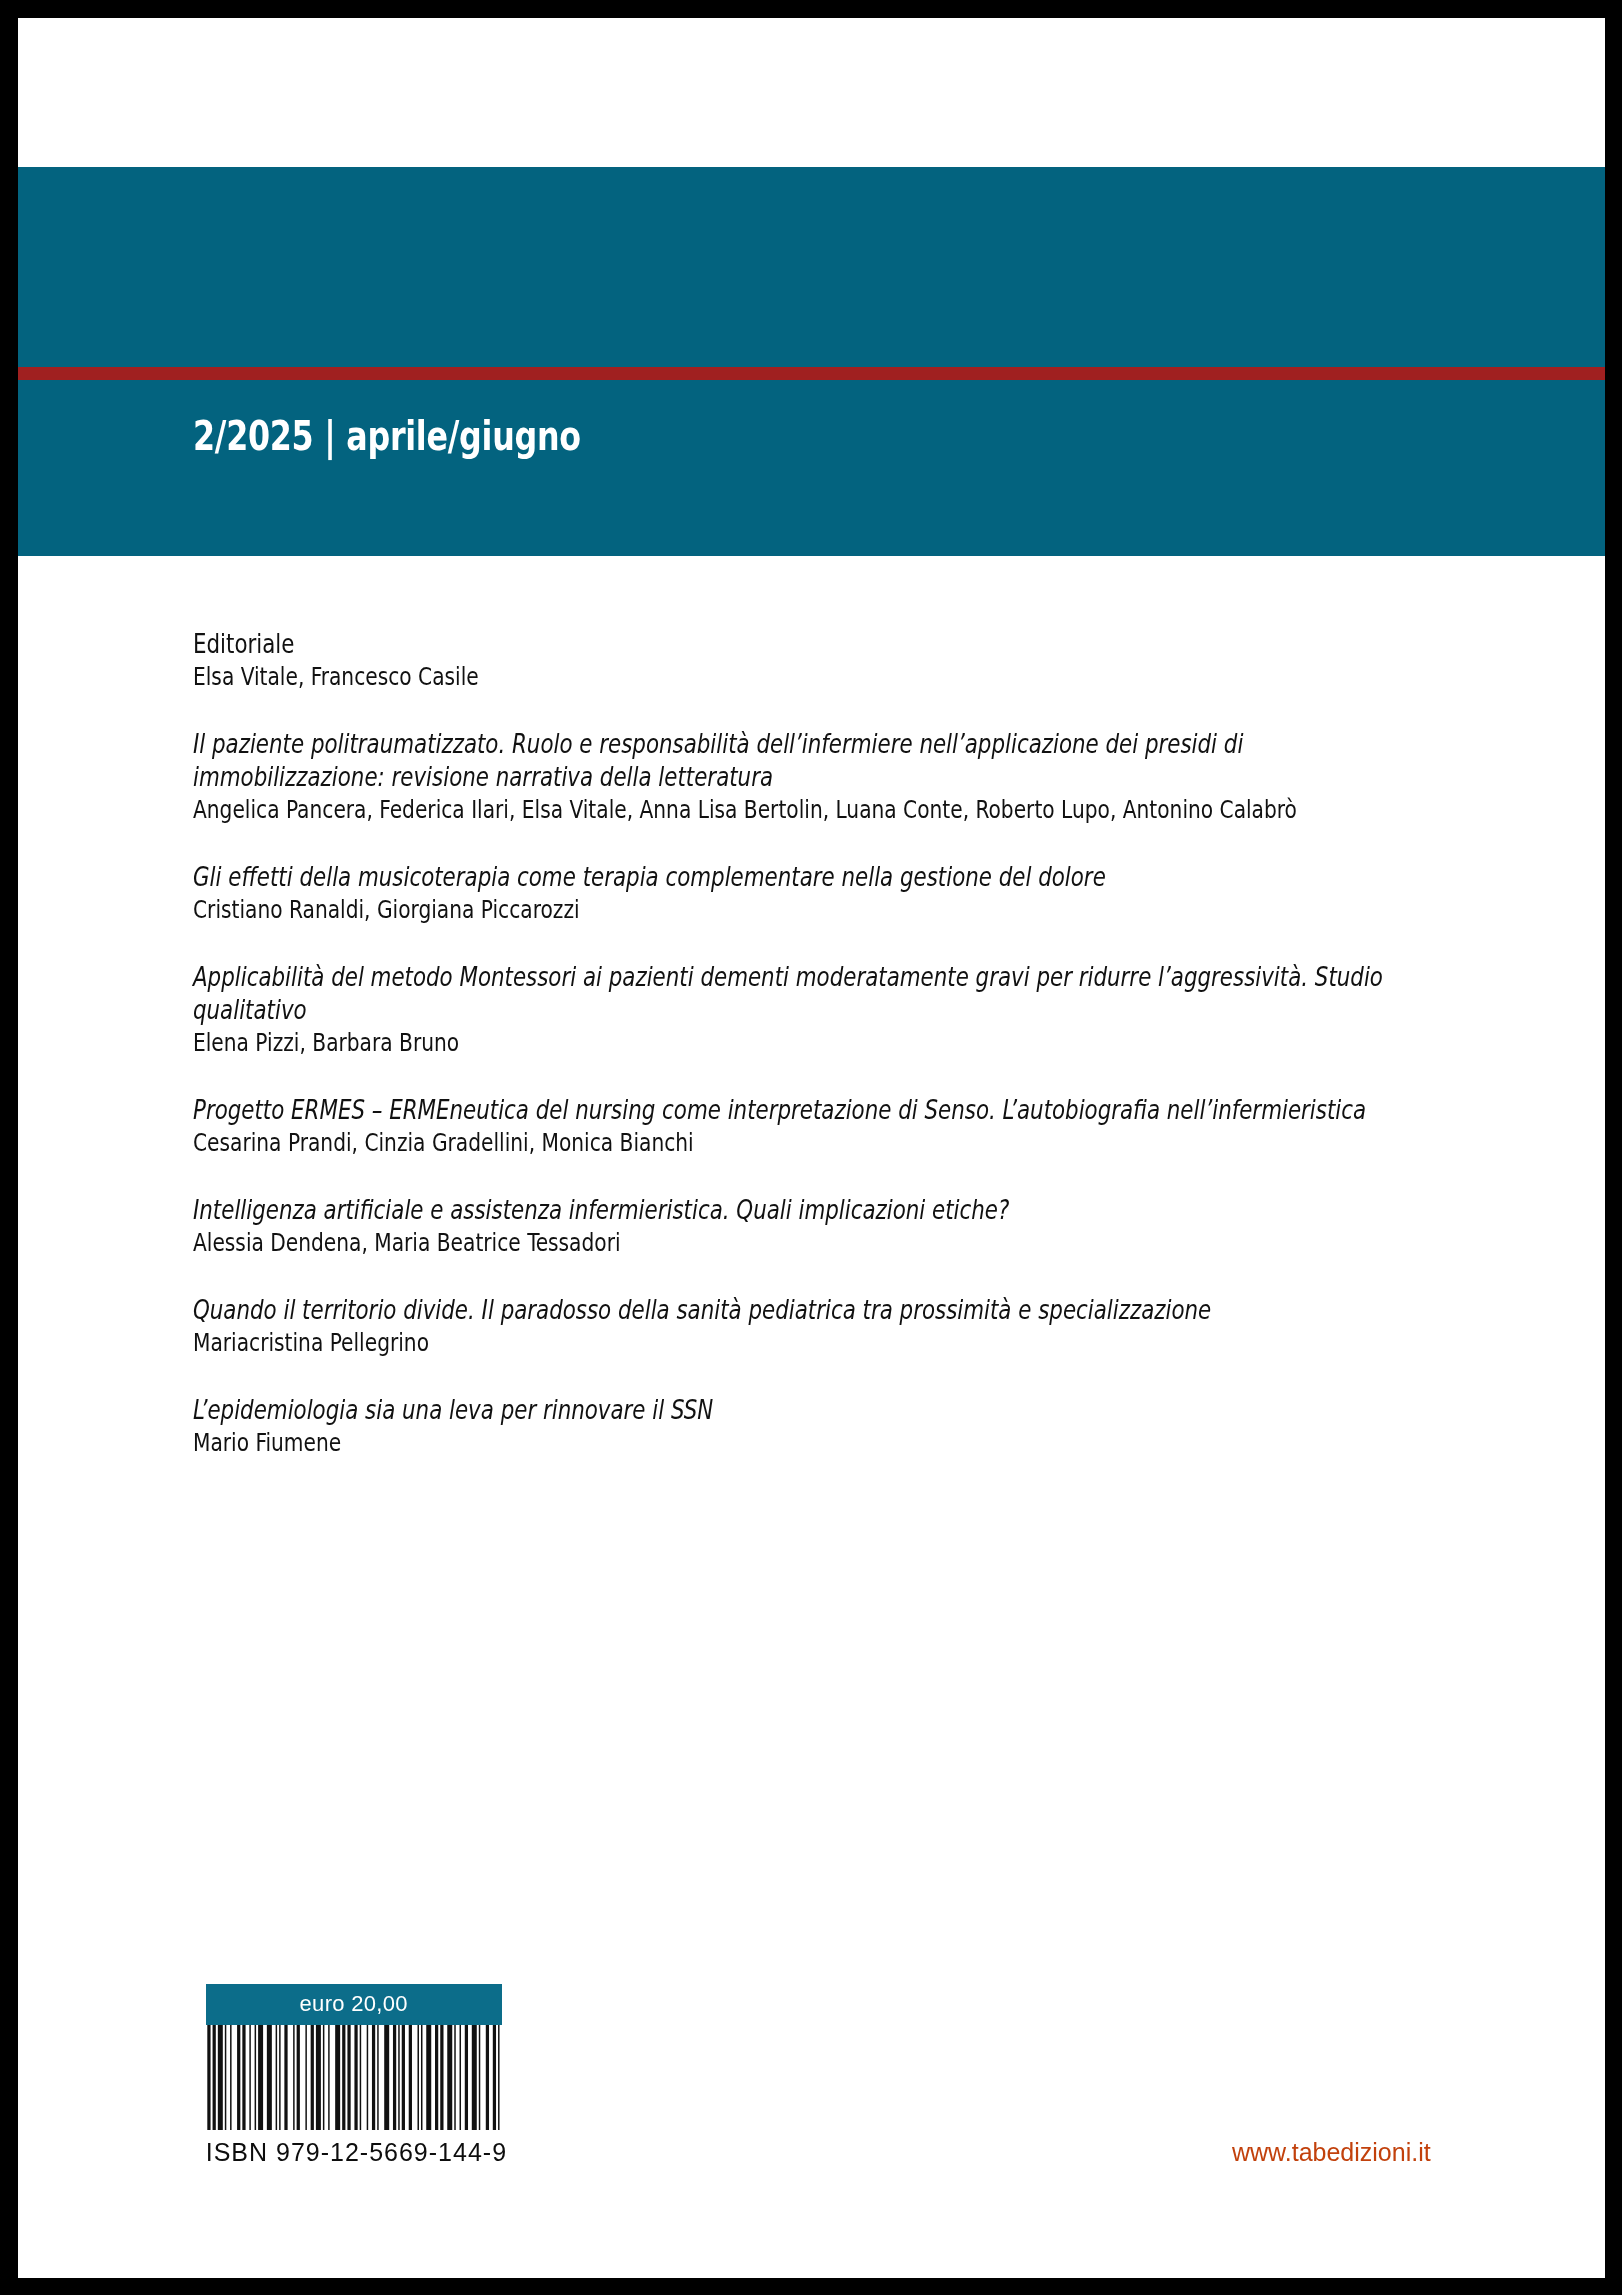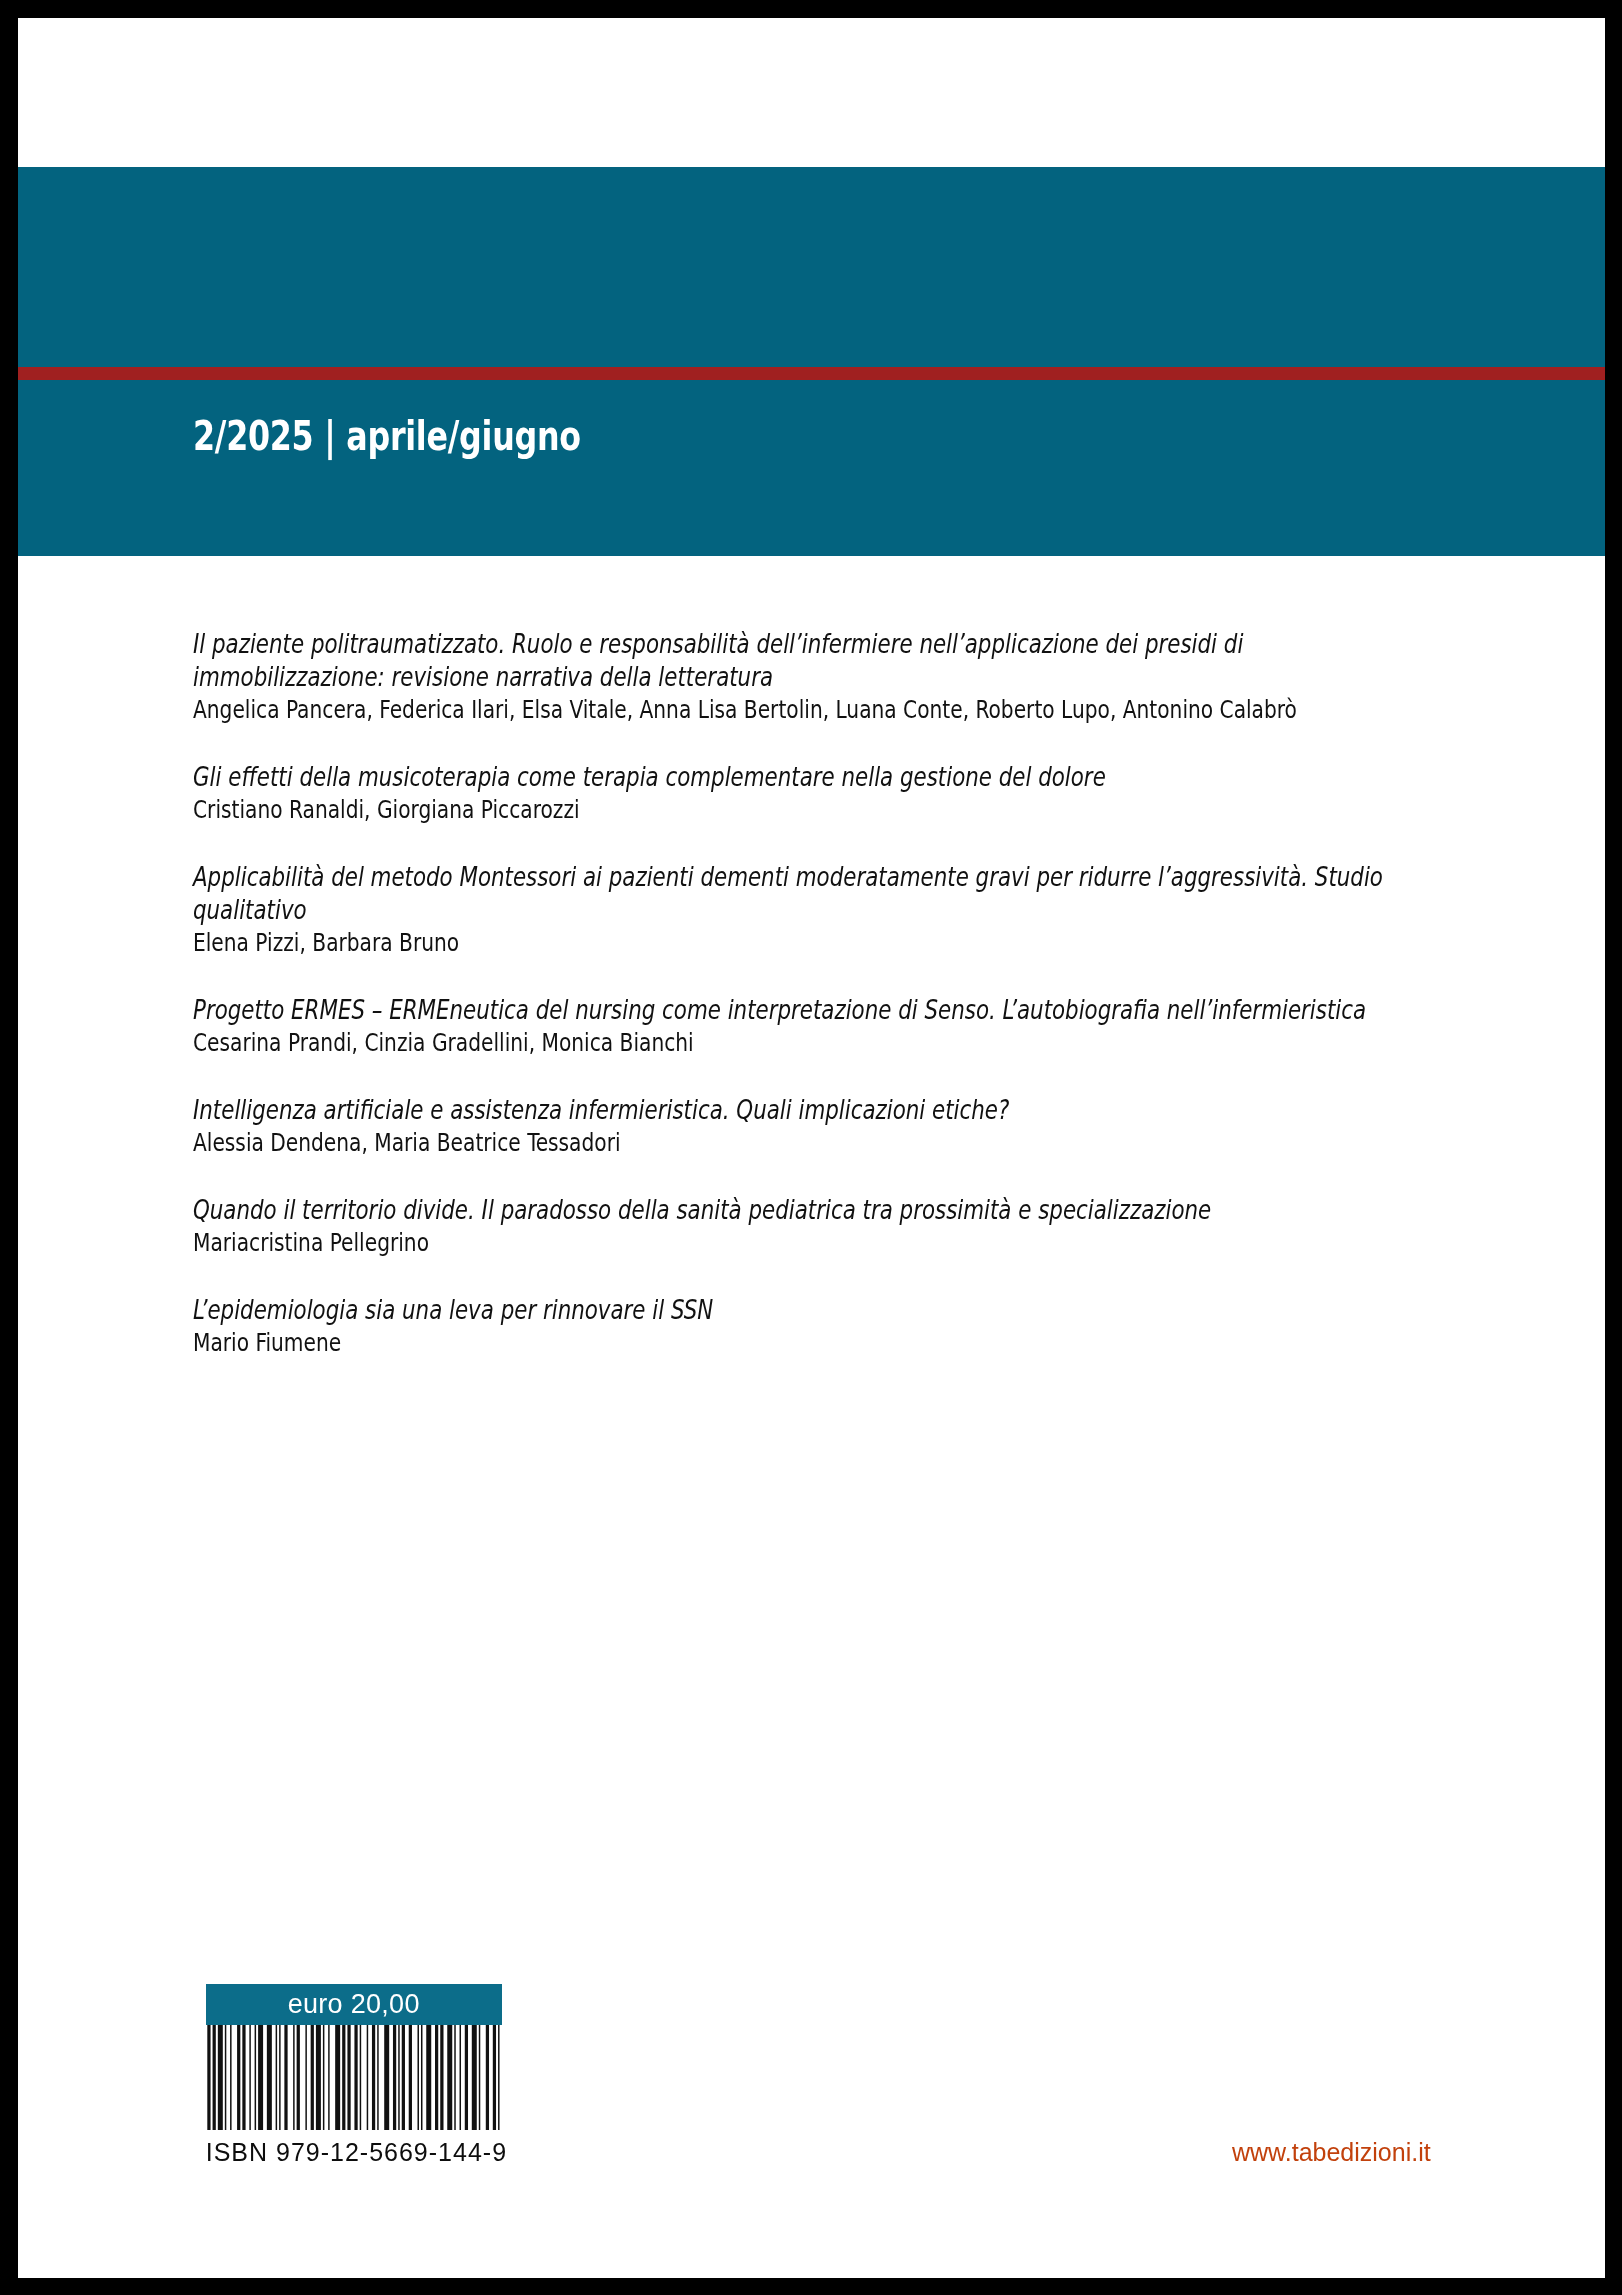--- a/index.html
+++ b/index.html
@@ -105,21 +105,21 @@
     left: 188px;
     top: 1966px;
     width: 296px;
   }
   .price-bar {
     width: 296px;
     height: 41px;
     background: #0c6d8a;
     color: #ffffff;
     font-family: "Liberation Sans", sans-serif;
-    font-size: 27px;
+    font-size: 22px;
     display: flex;
     align-items: center;
     justify-content: center;
     box-sizing: border-box;
     letter-spacing: 0.3px;
   }
   .bars {
     width: 296px;
     height: 105px;
     display: block;
@@ -153,20 +153,24 @@
 <div class="page-frame">
   <div class="page">
 
     <div class="banner">
       <div class="banner-rule"></div>
       <div class="banner-title">2/2025 | aprile/giugno</div>
     </div>
 
     <div class="toc">
 
+      <div class="toc-entry">
+        <div class="toc-title plain">Editoriale</div>
+        <div class="toc-authors">Elsa Vitale, Francesco Casile</div>
+      </div>
 
       <div class="toc-entry">
         <div class="toc-title">Il paziente politraumatizzato. Ruolo e responsabilità dell’infermiere nell’applicazione dei presidi di immobilizzazione: revisione narrativa della letteratura</div>
         <div class="toc-authors">Angelica Pancera, Federica Ilari, Elsa Vitale, Anna Lisa Bertolin, Luana Conte, Roberto Lupo, Antonino Calabrò</div>
       </div>
 
       <div class="toc-entry">
         <div class="toc-title">Gli effetti della musicoterapia come terapia complementare nella gestione del dolore</div>
         <div class="toc-authors">Cristiano Ranaldi, Giorgiana Piccarozzi</div>
       </div>

